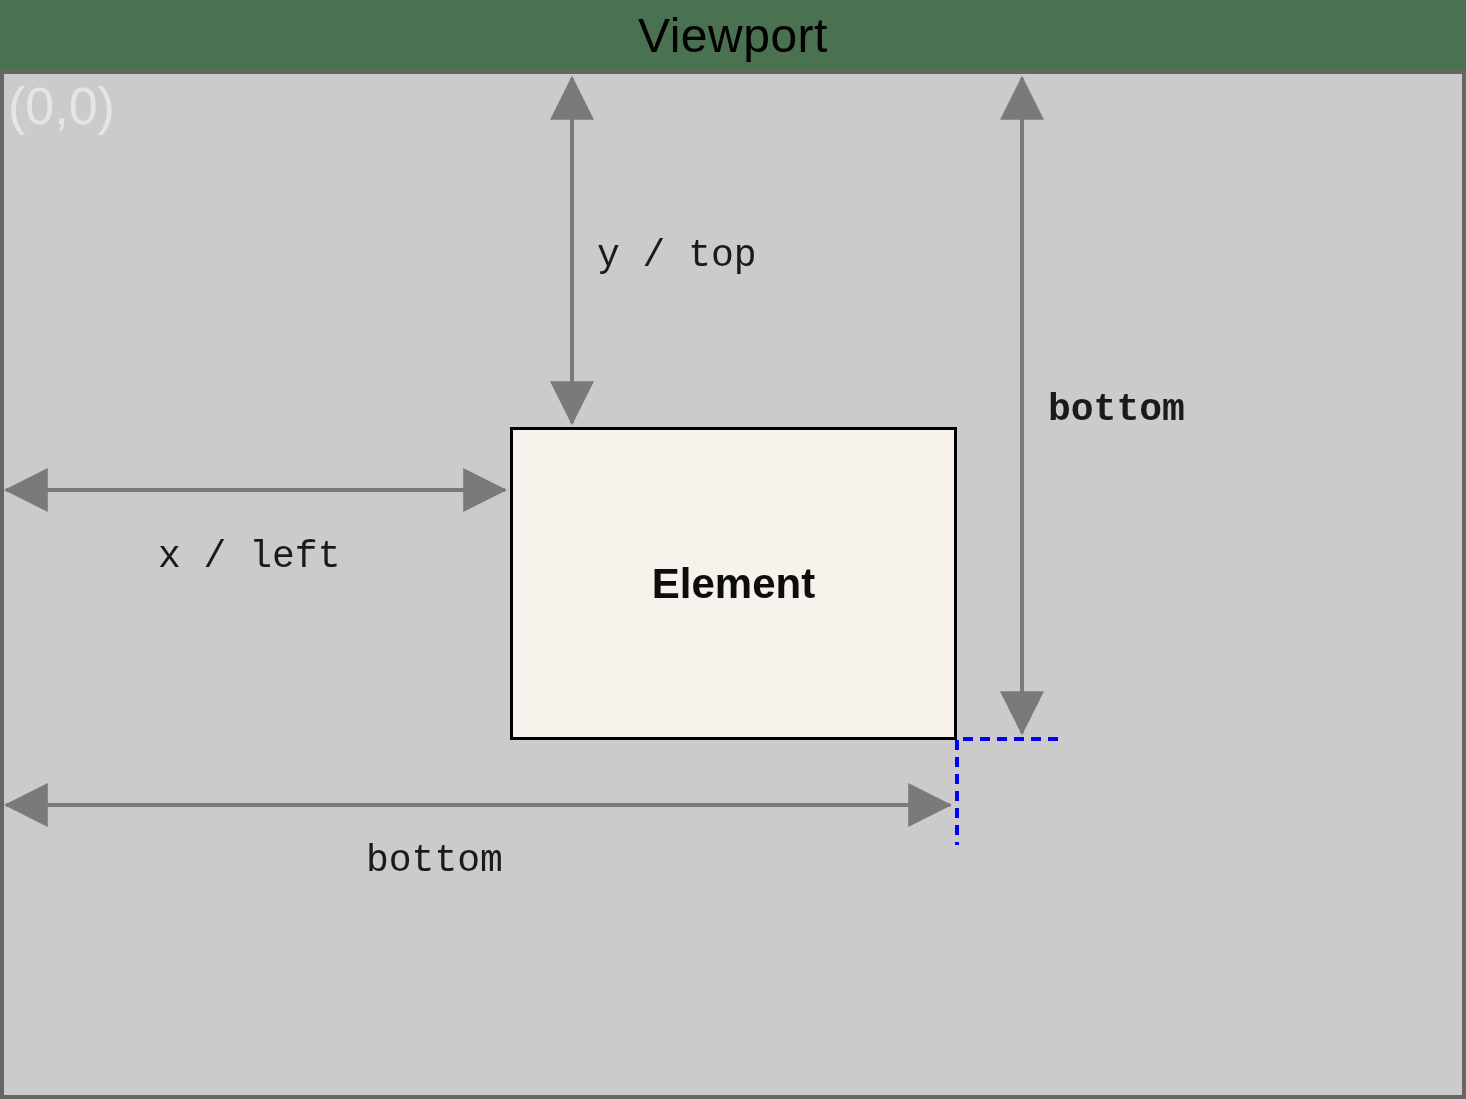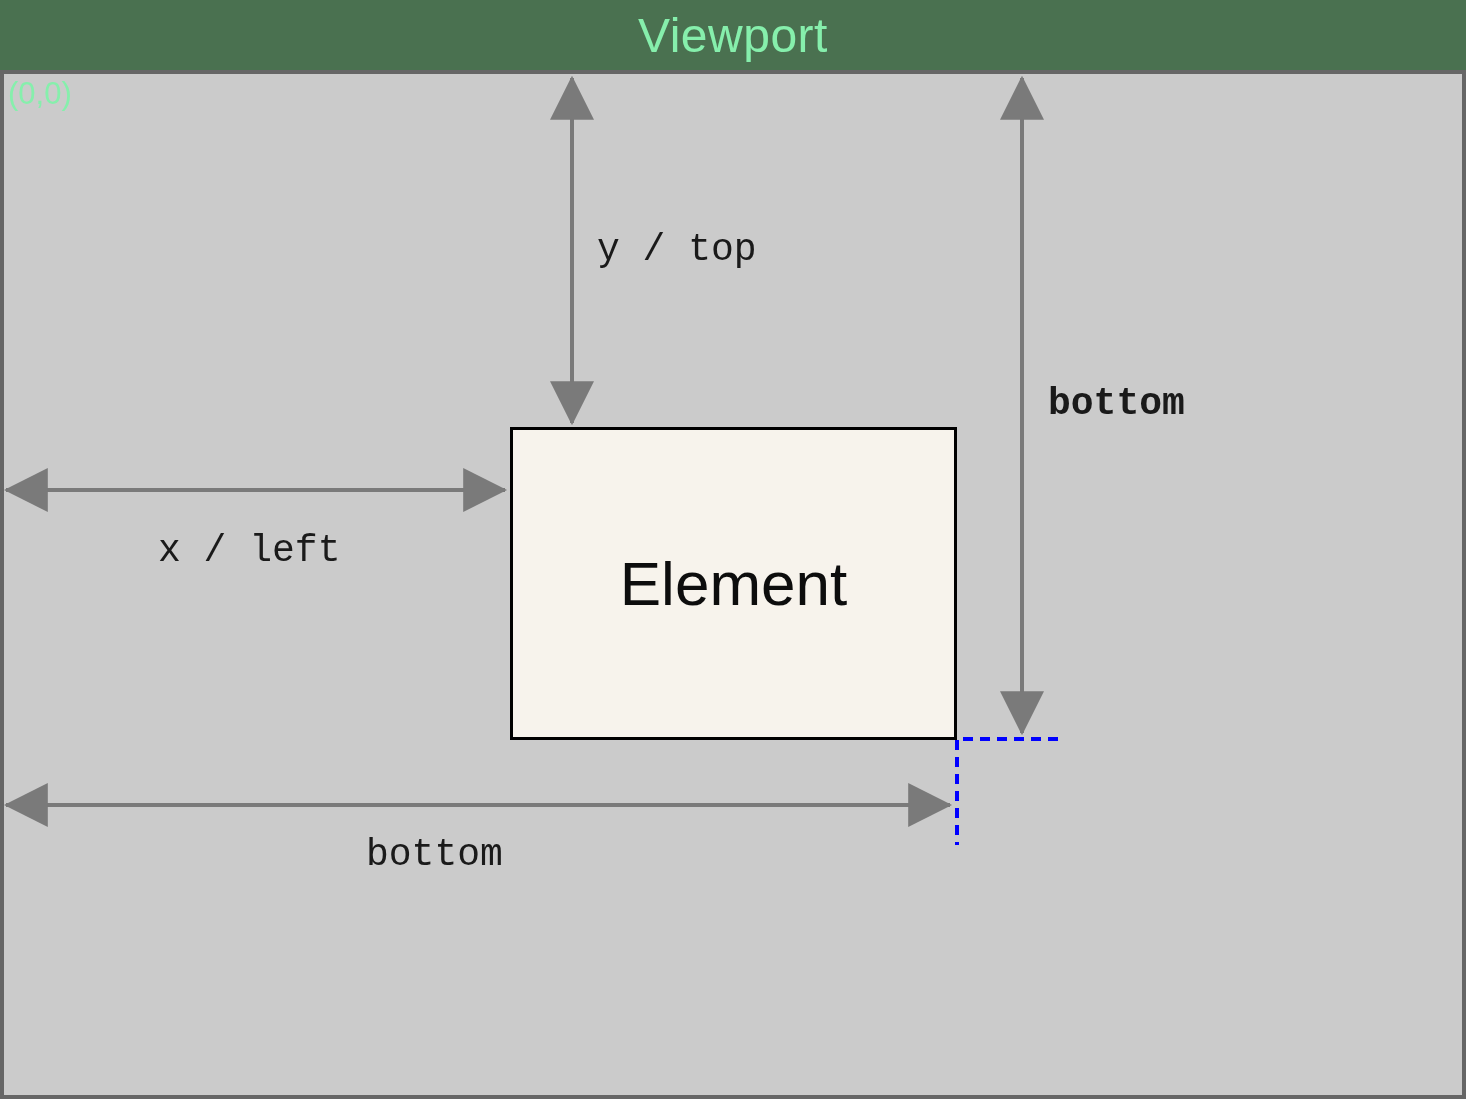--- a/index.html
+++ b/index.html
@@ -28,48 +28,48 @@
     left: 0; top: 0;
     width: 100%; height: 70px;
     display: flex;
     align-items: center;
     justify-content: center;
   }
   .title-band h1 {
     font-size: 48px;
     font-weight: 400;
     letter-spacing: 0.5px;
-    color: #86efac;
+    color: #000000;
   }
   .viewport-area {
     position: absolute;
     left: 0; top: 70px;
     width: 1466px; height: 1029px;
     background: var(--viewport-fill);
     border: 4px solid var(--viewport-border);
   }
   .origin-label {
     position: absolute;
     left: 8px; top: 76px;
-    font-size: 31px;
-    color: #86efac;
+    font-size: 52px;
+    color: #e5e5e5;
   }
   .element-box {
     position: absolute;
     left: 510px; top: 427px;
     width: 447px; height: 313px;
     background: var(--element-fill);
     border: 3px solid var(--element-border);
     display: flex;
     align-items: center;
     justify-content: center;
   }
   .element-box .element-label {
-    font-size: 62px;
-    font-weight: 400;
+    font-size: 42px;
+    font-weight: 700;
     color: #0d0d0d;
   }
   .overlay {
     position: absolute;
     left: 0; top: 0;
     width: 1466px; height: 1099px;
     pointer-events: none;
   }
   .overlay .arrow-line {
     stroke: var(--arrow-color);
@@ -82,20 +82,21 @@
     stroke-dasharray: 10 7;
     fill: none;
   }
   .mono-label {
     position: absolute;
     font-family: "Liberation Mono", monospace;
     font-size: 38px;
     line-height: 1;
     color: #1a1a1a;
     white-space: pre;
+    margin-top: 6px;
   }
   .label-y-top   { left: 597px;  top: 231px; }
   .label-x-left  { left: 158px;  top: 532px; }
   .label-bottom  { left: 1048px; top: 385px; font-weight: bold; }
   .label-right   { left: 366px;  top: 836px; }
 </style>
 </head>
 <body>
 
 <div class="stage">

